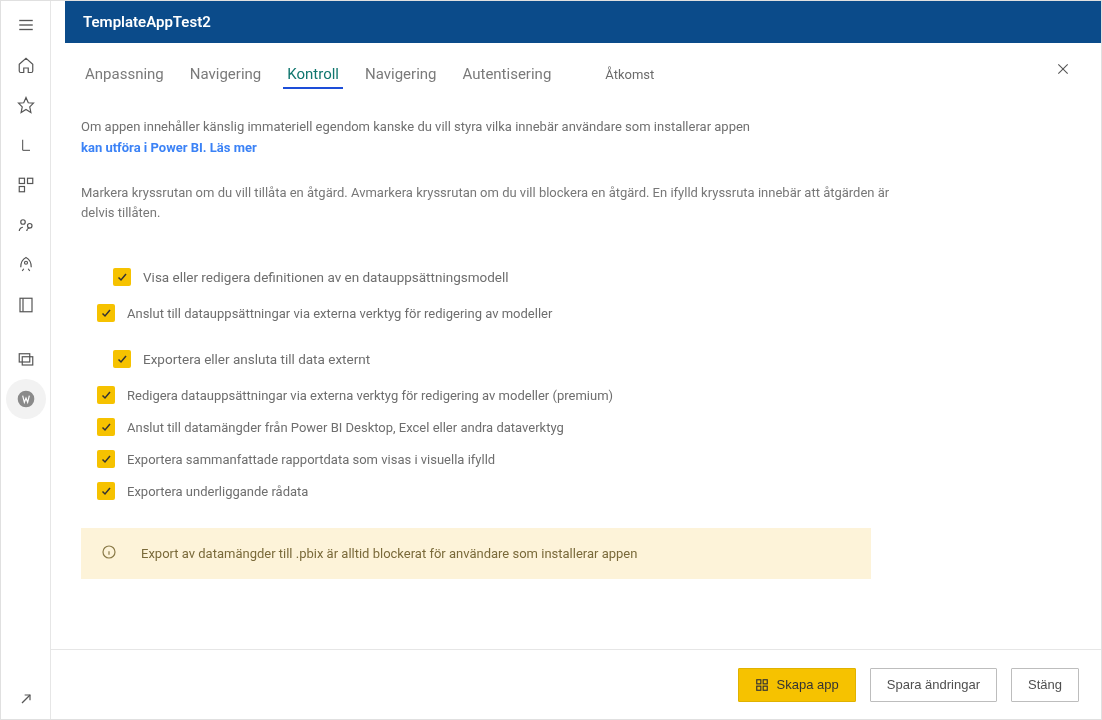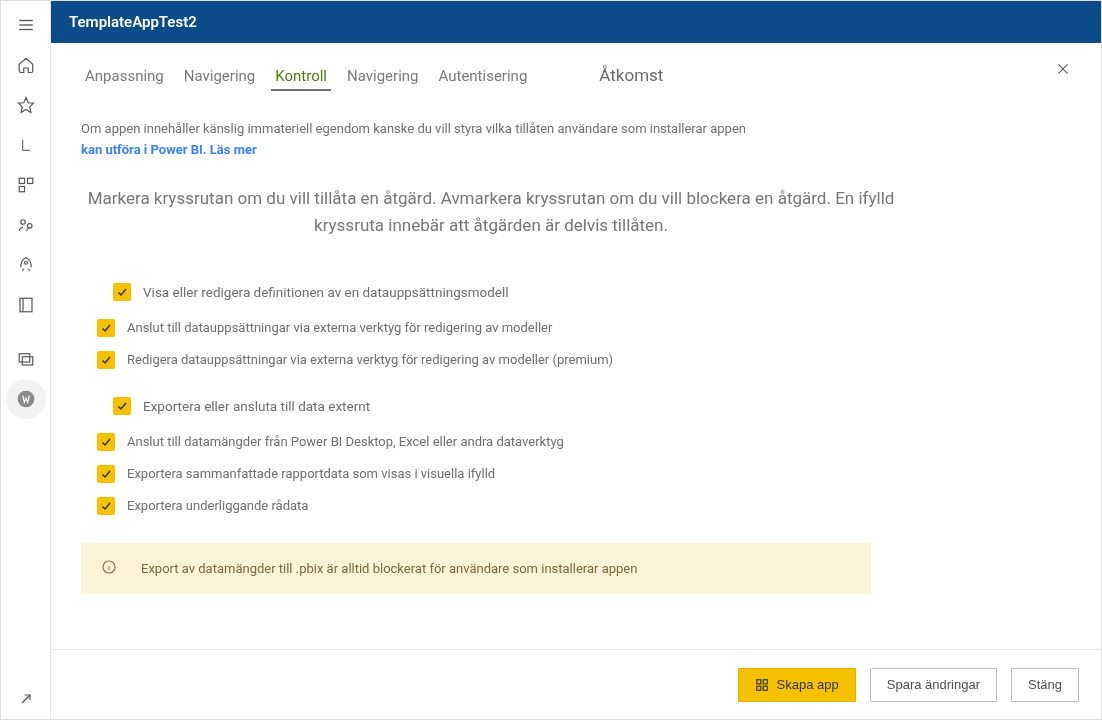--- a/index.html
+++ b/index.html
@@ -3,30 +3,30 @@
 <meta charset="utf-8">
 <style>
   * { box-sizing: border-box; }
   html, body { margin: 0; padding: 0; height: 100%; font-family: "Segoe UI", -apple-system, BlinkMacSystemFont, Roboto, sans-serif; color: #595858; background: #fff; }
   .app { display: flex; width: 1102px; height: 720px; border: 1px solid #e0e0e0; }
   .leftnav { width: 50px; background: #fff; border-right: 1px solid #e6e6e6; display: flex; flex-direction: column; align-items: center; padding-top: 4px; }
   .leftnav .icon-btn { width: 40px; height: 40px; display: flex; align-items: center; justify-content: center; color: #565656; cursor: pointer; }
   .leftnav .icon-btn.selected { background: #f2f2f2; border-radius: 50%; }
   .leftnav .spacer { flex: 1; }
   .main { flex: 1; display: flex; flex-direction: column; min-width: 0; }
-  .header { height: 42px; background: #0b4b8a; color: #fff; display: flex; align-items: center; padding: 0 18px; font-size: 15px; font-weight: 600; }
+  .header { height: 42px; background: #0b4b8a; color: #fff; display: flex; align-items: center; padding: 0 18px; font-size: 15px; font-weight: 600; margin-left: 14px; }
   .content { flex: 1; padding: 18px 30px 0 30px; overflow: auto; position: relative; }
   .close-x { position: absolute; right: 24px; top: 12px; width: 28px; height: 28px; display: flex; align-items: center; justify-content: center; color: #555; cursor: pointer; }
-  .tabs { display: flex; align-items: baseline; gap: 12px; font-size: 15px; color: #7a7a7a; margin-bottom: 28px; }
+  .tabs { display: flex; align-items: baseline; gap: 18px; font-size: 15px; color: #7a7a7a; margin-bottom: 28px; }
   .tab { padding: 4px 4px; cursor: pointer; }
-  .tab.active { color: #4d7c0f; border-bottom: 2px solid #737373; }
-  .tab.small { font-size: 17px; margin-left: 52px; color: #6b6b6b; }
+  .tab.active { color: #0f766e; border-bottom: 2px solid #1d4ed8; }
+  .tab.small { font-size: 13px; margin-left: 28px; color: #6b6b6b; }
   .desc { font-size: 13px; color: #707070; line-height: 1.6; max-width: 920px; }
   .desc a { color: #3b82f6; text-decoration: none; font-weight: bold; }
-  .sub { font-size: 17px; color: #777; line-height: 1.6; margin-top: 24px; max-width: 820px; text-align: center; }
+  .sub { font-size: 13px; color: #777; line-height: 1.6; margin-top: 24px; max-width: 820px; }
   .section { margin-top: 44px; }
   .row { display: flex; align-items: center; gap: 12px; font-size: 13.5px; color: #6e6e6e; margin-bottom: 18px; margin-left: 32px; }
   .row.child { margin-left: 16px; font-size: 13px; margin-bottom: 14px; }
   .chk { width: 18px; height: 18px; min-width: 18px; border-radius: 2px; background: #f6c200; display: inline-flex; align-items: center; justify-content: center; cursor: pointer; }
   .chk svg { width: 12px; height: 12px; }
   .info-banner { background: #fdf3d9; margin-top: 28px; padding: 16px 20px; font-size: 13px; color: #7a6a3a; display: flex; align-items: center; gap: 24px; max-width: 790px; }
   .info-banner .info-icon { color: #8a7a48; }
   .footer { height: 70px; border-top: 1px solid #e6e6e6; display: flex; align-items: center; justify-content: flex-end; padding: 0 22px; gap: 14px; }
   .btn { height: 34px; padding: 0 16px; font-size: 13px; display: inline-flex; align-items: center; gap: 8px; border: 1px solid #bdbdbd; background: #fff; color: #4f4f4f; cursor: pointer; border-radius: 1px; }
   .btn.primary { background: #f6c200; border-color: #e0b200; color: #333; font-weight: 500; }
@@ -126,21 +126,21 @@
       <div class="tabs">
         <span class="tab">Anpassning</span>
         <span class="tab">Navigering</span>
         <span class="tab active">Kontroll</span>
         <span class="tab">Navigering</span>
         <span class="tab">Autentisering</span>
         <span class="tab small">Åtkomst</span>
       </div>
 
       <div class="desc">
-        <span>Om appen innehåller känslig immateriell egendom kanske du vill styra vilka tillåten användare som installerar appen</span><br>
+        <span>Om appen innehåller känslig immateriell egendom kanske du vill styra vilka innebär användare som installerar appen</span><br>
         <a href="#">kan utföra i Power BI. Läs mer</a>
       </div>
 
       <div class="sub">Markera kryssrutan om du vill tillåta en åtgärd. Avmarkera kryssrutan om du vill blockera en åtgärd. En ifylld kryssruta innebär att åtgärden är delvis tillåten.</div>
 
       <div class="section">
         <div class="row">
           <span class="chk">
               <svg viewBox="0 0 24 24" fill="none" stroke="#333" stroke-width="3">
                 <polyline points="5 13 10 18 20 6"></polyline>
@@ -149,36 +149,36 @@
           <span>Visa eller redigera definitionen av en datauppsättningsmodell</span>
         </div>
         <div class="row child">
           <span class="chk">
               <svg viewBox="0 0 24 24" fill="none" stroke="#333" stroke-width="3">
                 <polyline points="5 13 10 18 20 6"></polyline>
               </svg>
             </span>
           <span>Anslut till datauppsättningar via externa verktyg för redigering av modeller</span>
         </div>
+        <div class="row" style="margin-top:28px">
+          <span class="chk">
+              <svg viewBox="0 0 24 24" fill="none" stroke="#333" stroke-width="3">
+                <polyline points="5 13 10 18 20 6"></polyline>
+              </svg>
+            </span>
+          <span>Exportera eller ansluta till data externt</span>
+        </div>
+
         <div class="row child">
           <span class="chk">
               <svg viewBox="0 0 24 24" fill="none" stroke="#333" stroke-width="3">
                 <polyline points="5 13 10 18 20 6"></polyline>
               </svg>
             </span>
           <span>Redigera datauppsättningar via externa verktyg för redigering av modeller (premium)</span>
-        </div>
-
-        <div class="row" style="margin-top:28px">
-          <span class="chk">
-              <svg viewBox="0 0 24 24" fill="none" stroke="#333" stroke-width="3">
-                <polyline points="5 13 10 18 20 6"></polyline>
-              </svg>
-            </span>
-          <span>Exportera eller ansluta till data externt</span>
         </div>
         <div class="row child">
           <span class="chk">
               <svg viewBox="0 0 24 24" fill="none" stroke="#333" stroke-width="3">
                 <polyline points="5 13 10 18 20 6"></polyline>
               </svg>
             </span>
           <span>Anslut till datamängder från Power BI Desktop, Excel eller andra dataverktyg</span>
         </div>
         <div class="row child">

